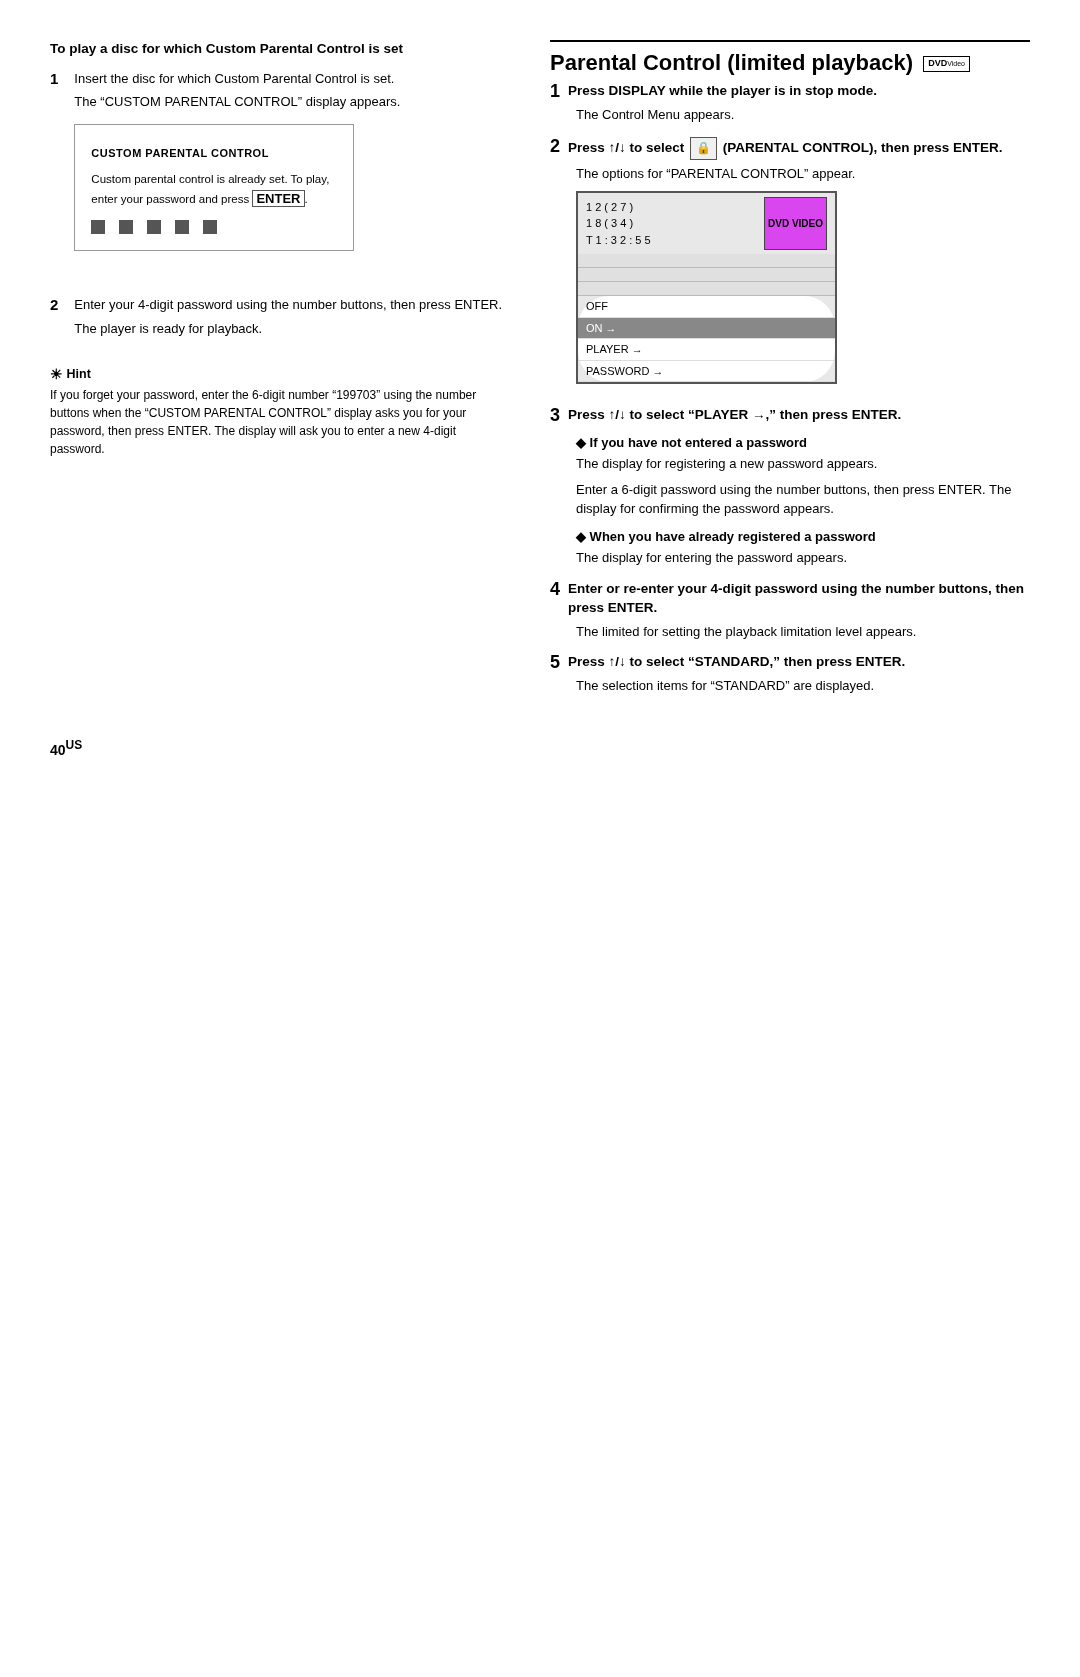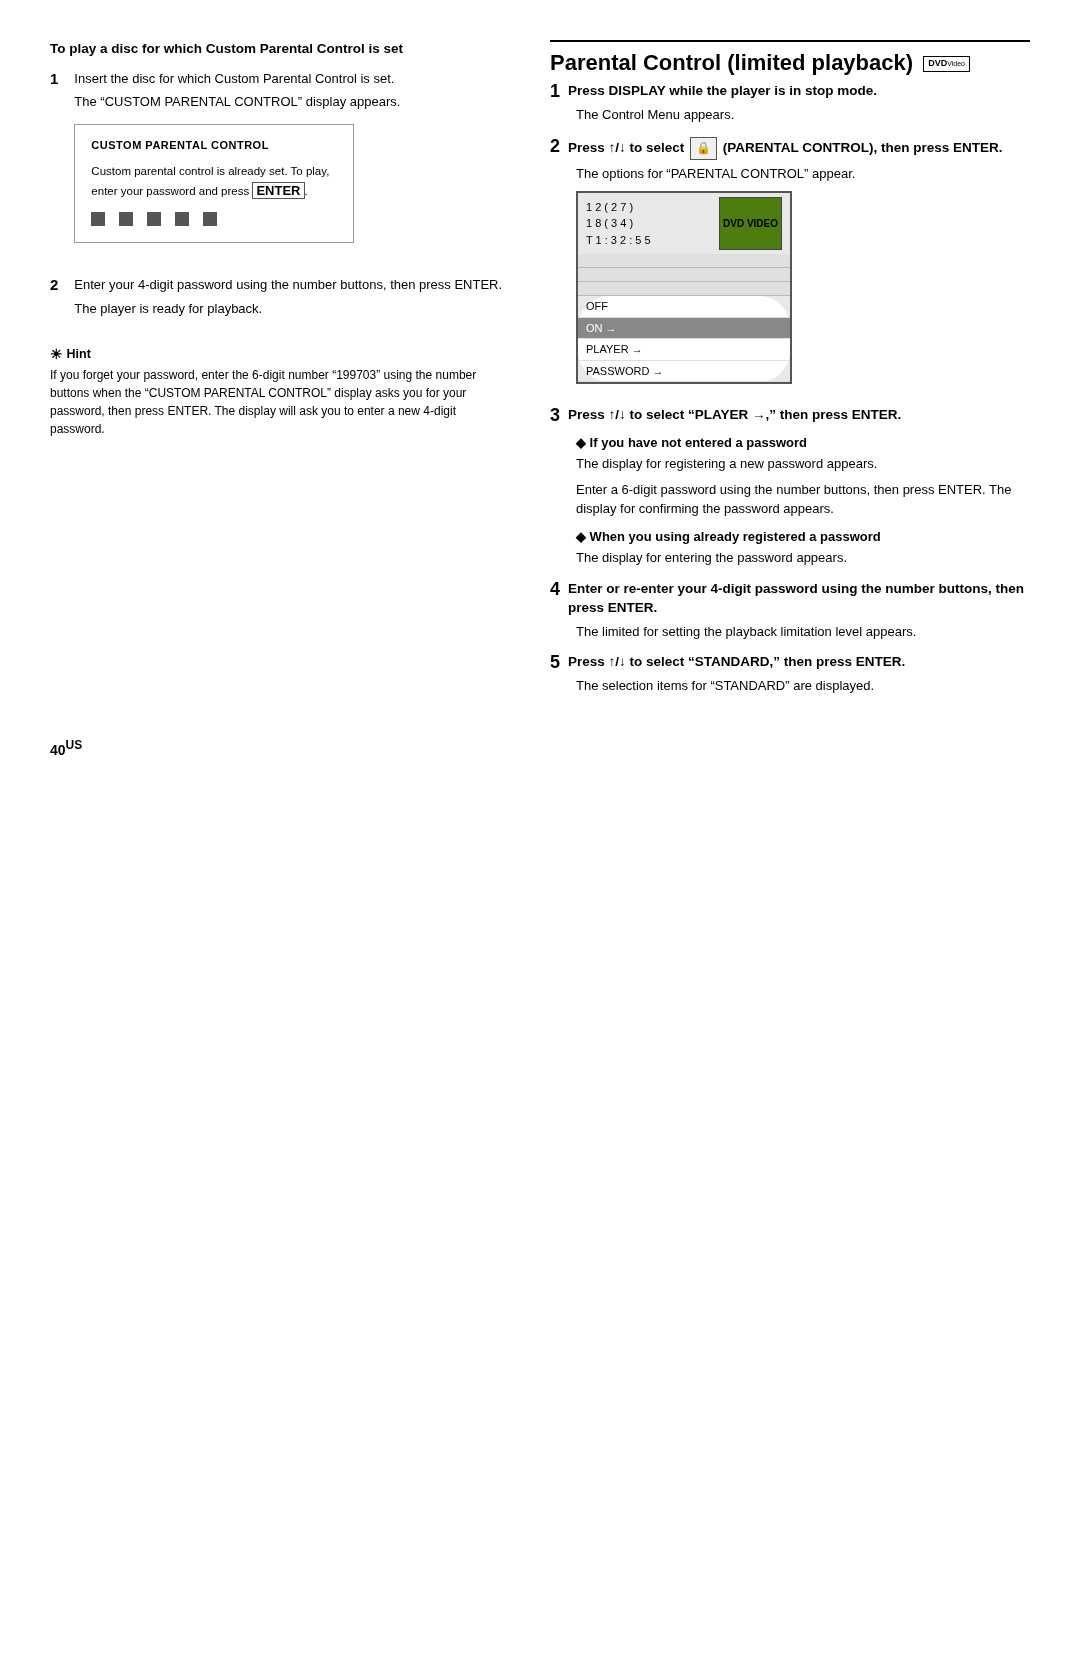--- a/index.html
+++ b/index.html
@@ -42,22 +42,22 @@
       overflow: hidden;
       font-size: 13px;
       line-height: 1.5;
       margin-bottom: 12px;
     }
     .step-content p {
       margin-bottom: 4px;
     }
     .dialog-box {
       border: 1px solid #999;
-      padding: 12px 16px 16px 16px;
-      margin: 12px 0 16px 0;
+      padding: 20px 16px 16px 16px;
+      margin: 12px 0 28px 0;
       background: #fff;
       width: 280px;
     }
     .dialog-title {
       font-size: 11px;
       font-weight: bold;
       letter-spacing: 0.5px;
       margin-bottom: 10px;
     }
     .dialog-text {
@@ -153,42 +153,42 @@
       border: 1px solid #555;
       padding: 2px 5px;
       font-size: 12px;
       background: #f0f0f0;
       margin: 0 2px;
       vertical-align: middle;
     }
     
     .display-box {
       border: 2px solid #555;
-      width: 216px;
+      width: 261px;
       margin: 8px 0 22px 0;
       font-size: 11.5px;
       background: #e8e8e8;
     }
     .display-top {
       padding: 4px 8px;
       background: #e8e8e8;
       display: flex;
       justify-content: space-between;
       align-items: center;
     }
     .display-times {
       font-size: 11px;
       line-height: 1.5;
     }
     .display-dvd-label {
       font-size: 10px;
       font-weight: bold;
       border: 1px solid #444;
       padding: 18px 3px;
-      background: #4d7c0f;
+      background: #d946ef;
     }
     .display-rows {
       background: #e0e0e0;
     }
     .display-row {
       height: 14px;
       border-bottom: 1px solid #bbb;
     }
     .display-menu {
       background: #fff;
@@ -329,21 +329,21 @@
     <div class="right-step">
       <div class="right-step-header">
         <div class="right-step-num">3</div>
         <div class="right-step-title">Press ↑/↓ to select “PLAYER →,” then press ENTER.</div>
       </div>
       <div class="right-step-body">
         <div class="bullet-heading">◆ If you have not entered a password</div>
         <p class="bullet-text">The display for registering a new password appears.</p>
         <p class="bullet-text">Enter a 6-digit password using the number buttons, then press ENTER. The display for confirming the password appears.</p>
 
-        <div class="bullet-heading">◆ When you using already registered a password</div>
+        <div class="bullet-heading">◆ When you have already registered a password</div>
         <p class="bullet-text">The display for entering the password appears.</p>
       </div>
     </div>
 
     <div class="right-step">
       <div class="right-step-header">
         <div class="right-step-num">4</div>
         <div class="right-step-title">Enter or re-enter your 4-digit password using the number buttons, then press ENTER.</div>
       </div>
       <div class="right-step-body">The limited for setting the playback limitation level appears.</div>

